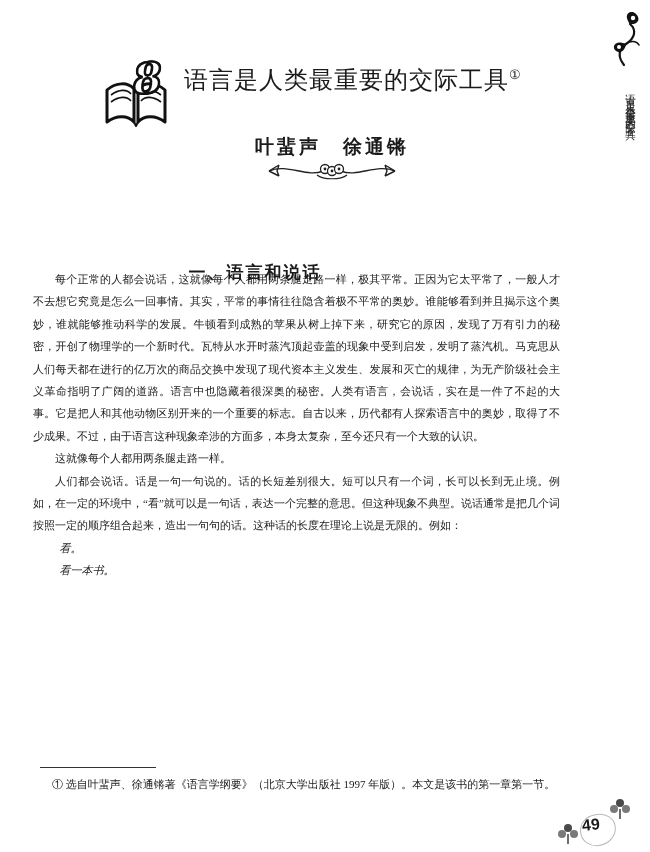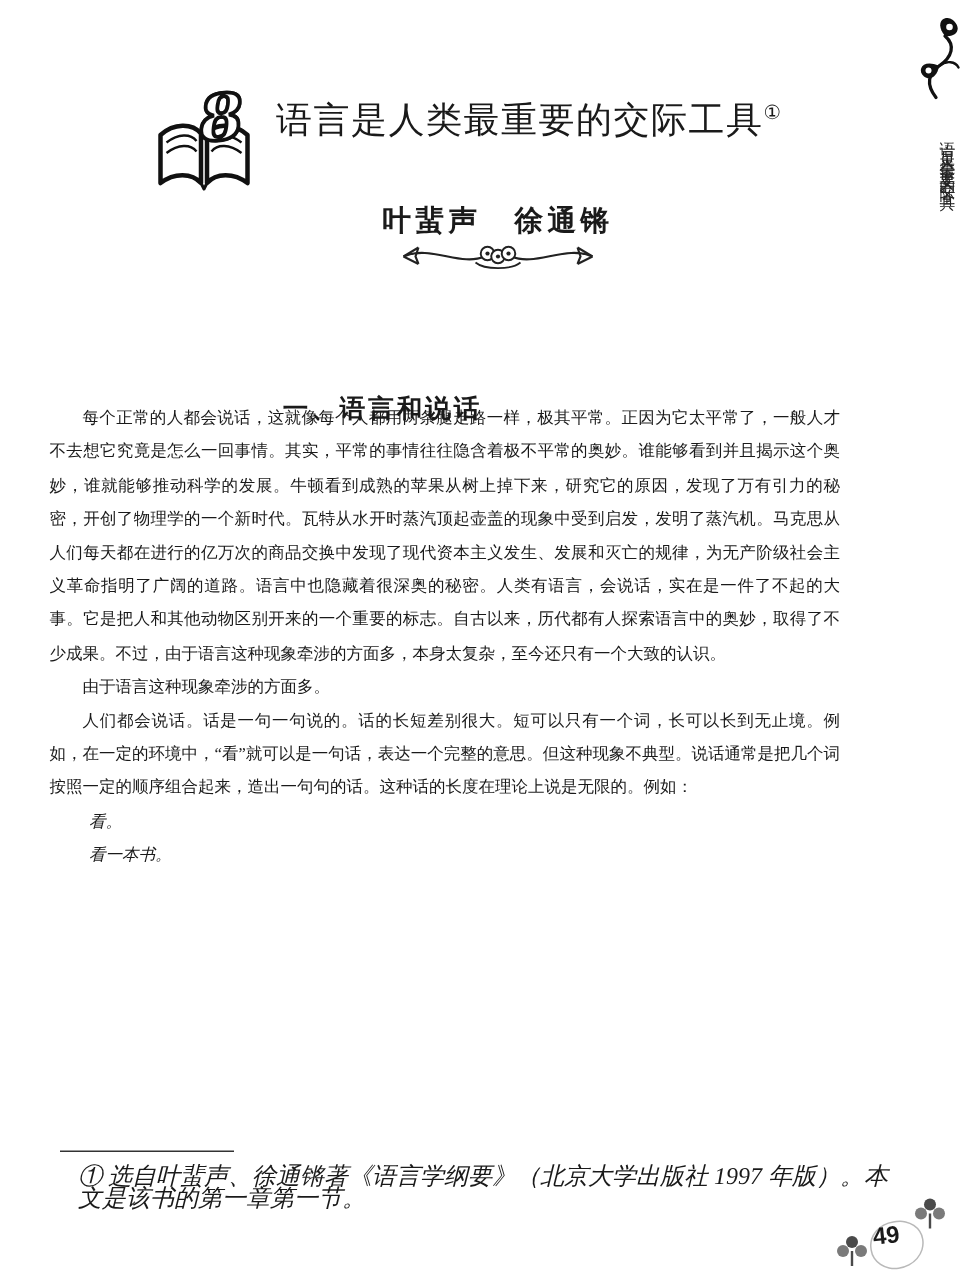--- a/index.html
+++ b/index.html
@@ -43,21 +43,21 @@
   .body-col{
     left:33px;top:268px;width:527px;
     font-size:11px;line-height:22.4px;text-align:justify;
   }
   .body-col p{margin:0;text-indent:2em;}
   .example{font-style:italic;text-indent:2.4em !important;text-align:left;}
 
   
   .footnote-rule{left:40px;top:767px;width:116px;height:0;border-top:1.5px solid #333;}
   .footnote{
-    left:52px;top:777px;width:545px;font-size:16px;line-height:15px;font-style:italic;
+    left:52px;top:777px;width:545px;font-size:11px;line-height:15px;
   }
 
   
   .corner-flourish{left:603px;top:10px;}
   .side-caption{
     left:624px;top:86px;height:160px;
     writing-mode:vertical-rl;text-orientation:upright;
     font-size:10.5px;letter-spacing:3px;color:#222;
     font-family:"Liberation Sans","DejaVu Sans",sans-serif;
   }
@@ -114,21 +114,21 @@
     <circle cx="60" cy="11" r="1.4"></circle>
     <circle cx="67" cy="13" r="1.4"></circle>
     <circle cx="74" cy="11" r="1.4"></circle>
   </g>
 </svg>
 
 <div class="abs section-heading">一、语言和说话</div>
 
 <div class="abs body-col">
   <p>每个正常的人都会说话，这就像每个人都用两条腿走路一样，极其平常。正因为它太平常了，一般人才不去想它究竟是怎么一回事情。其实，平常的事情往往隐含着极不平常的奥妙。谁能够看到并且揭示这个奥妙，谁就能够推动科学的发展。牛顿看到成熟的苹果从树上掉下来，研究它的原因，发现了万有引力的秘密，开创了物理学的一个新时代。瓦特从水开时蒸汽顶起壶盖的现象中受到启发，发明了蒸汽机。马克思从人们每天都在进行的亿万次的商品交换中发现了现代资本主义发生、发展和灭亡的规律，为无产阶级社会主义革命指明了广阔的道路。语言中也隐藏着很深奥的秘密。人类有语言，会说话，实在是一件了不起的大事。它是把人和其他动物区别开来的一个重要的标志。自古以来，历代都有人探索语言中的奥妙，取得了不少成果。不过，由于语言这种现象牵涉的方面多，本身太复杂，至今还只有一个大致的认识。</p>
-  <p>由于语言这种现象牵涉的方面多。</p>
+  <p>这就像每个人都用两条腿走路一样。</p>
   <p>人们都会说话。话是一句一句说的。话的长短差别很大。短可以只有一个词，长可以长到无止境。例如，在一定的环境中，“看”就可以是一句话，表达一个完整的意思。但这种现象不典型。说话通常是把几个词按照一定的顺序组合起来，造出一句句的话。这种话的长度在理论上说是无限的。例如：</p>
   <p class="example">看。</p>
   <p class="example">看一本书。</p>
 </div>
 
 <div class="abs footnote-rule"></div>
 <div class="abs footnote">
   <span>①</span>
   <span>选自叶蜚声、徐通锵著《语言学纲要》（北京大学出版社 1997 年版）。本文是该书的第一章第一节。</span>
 </div>

